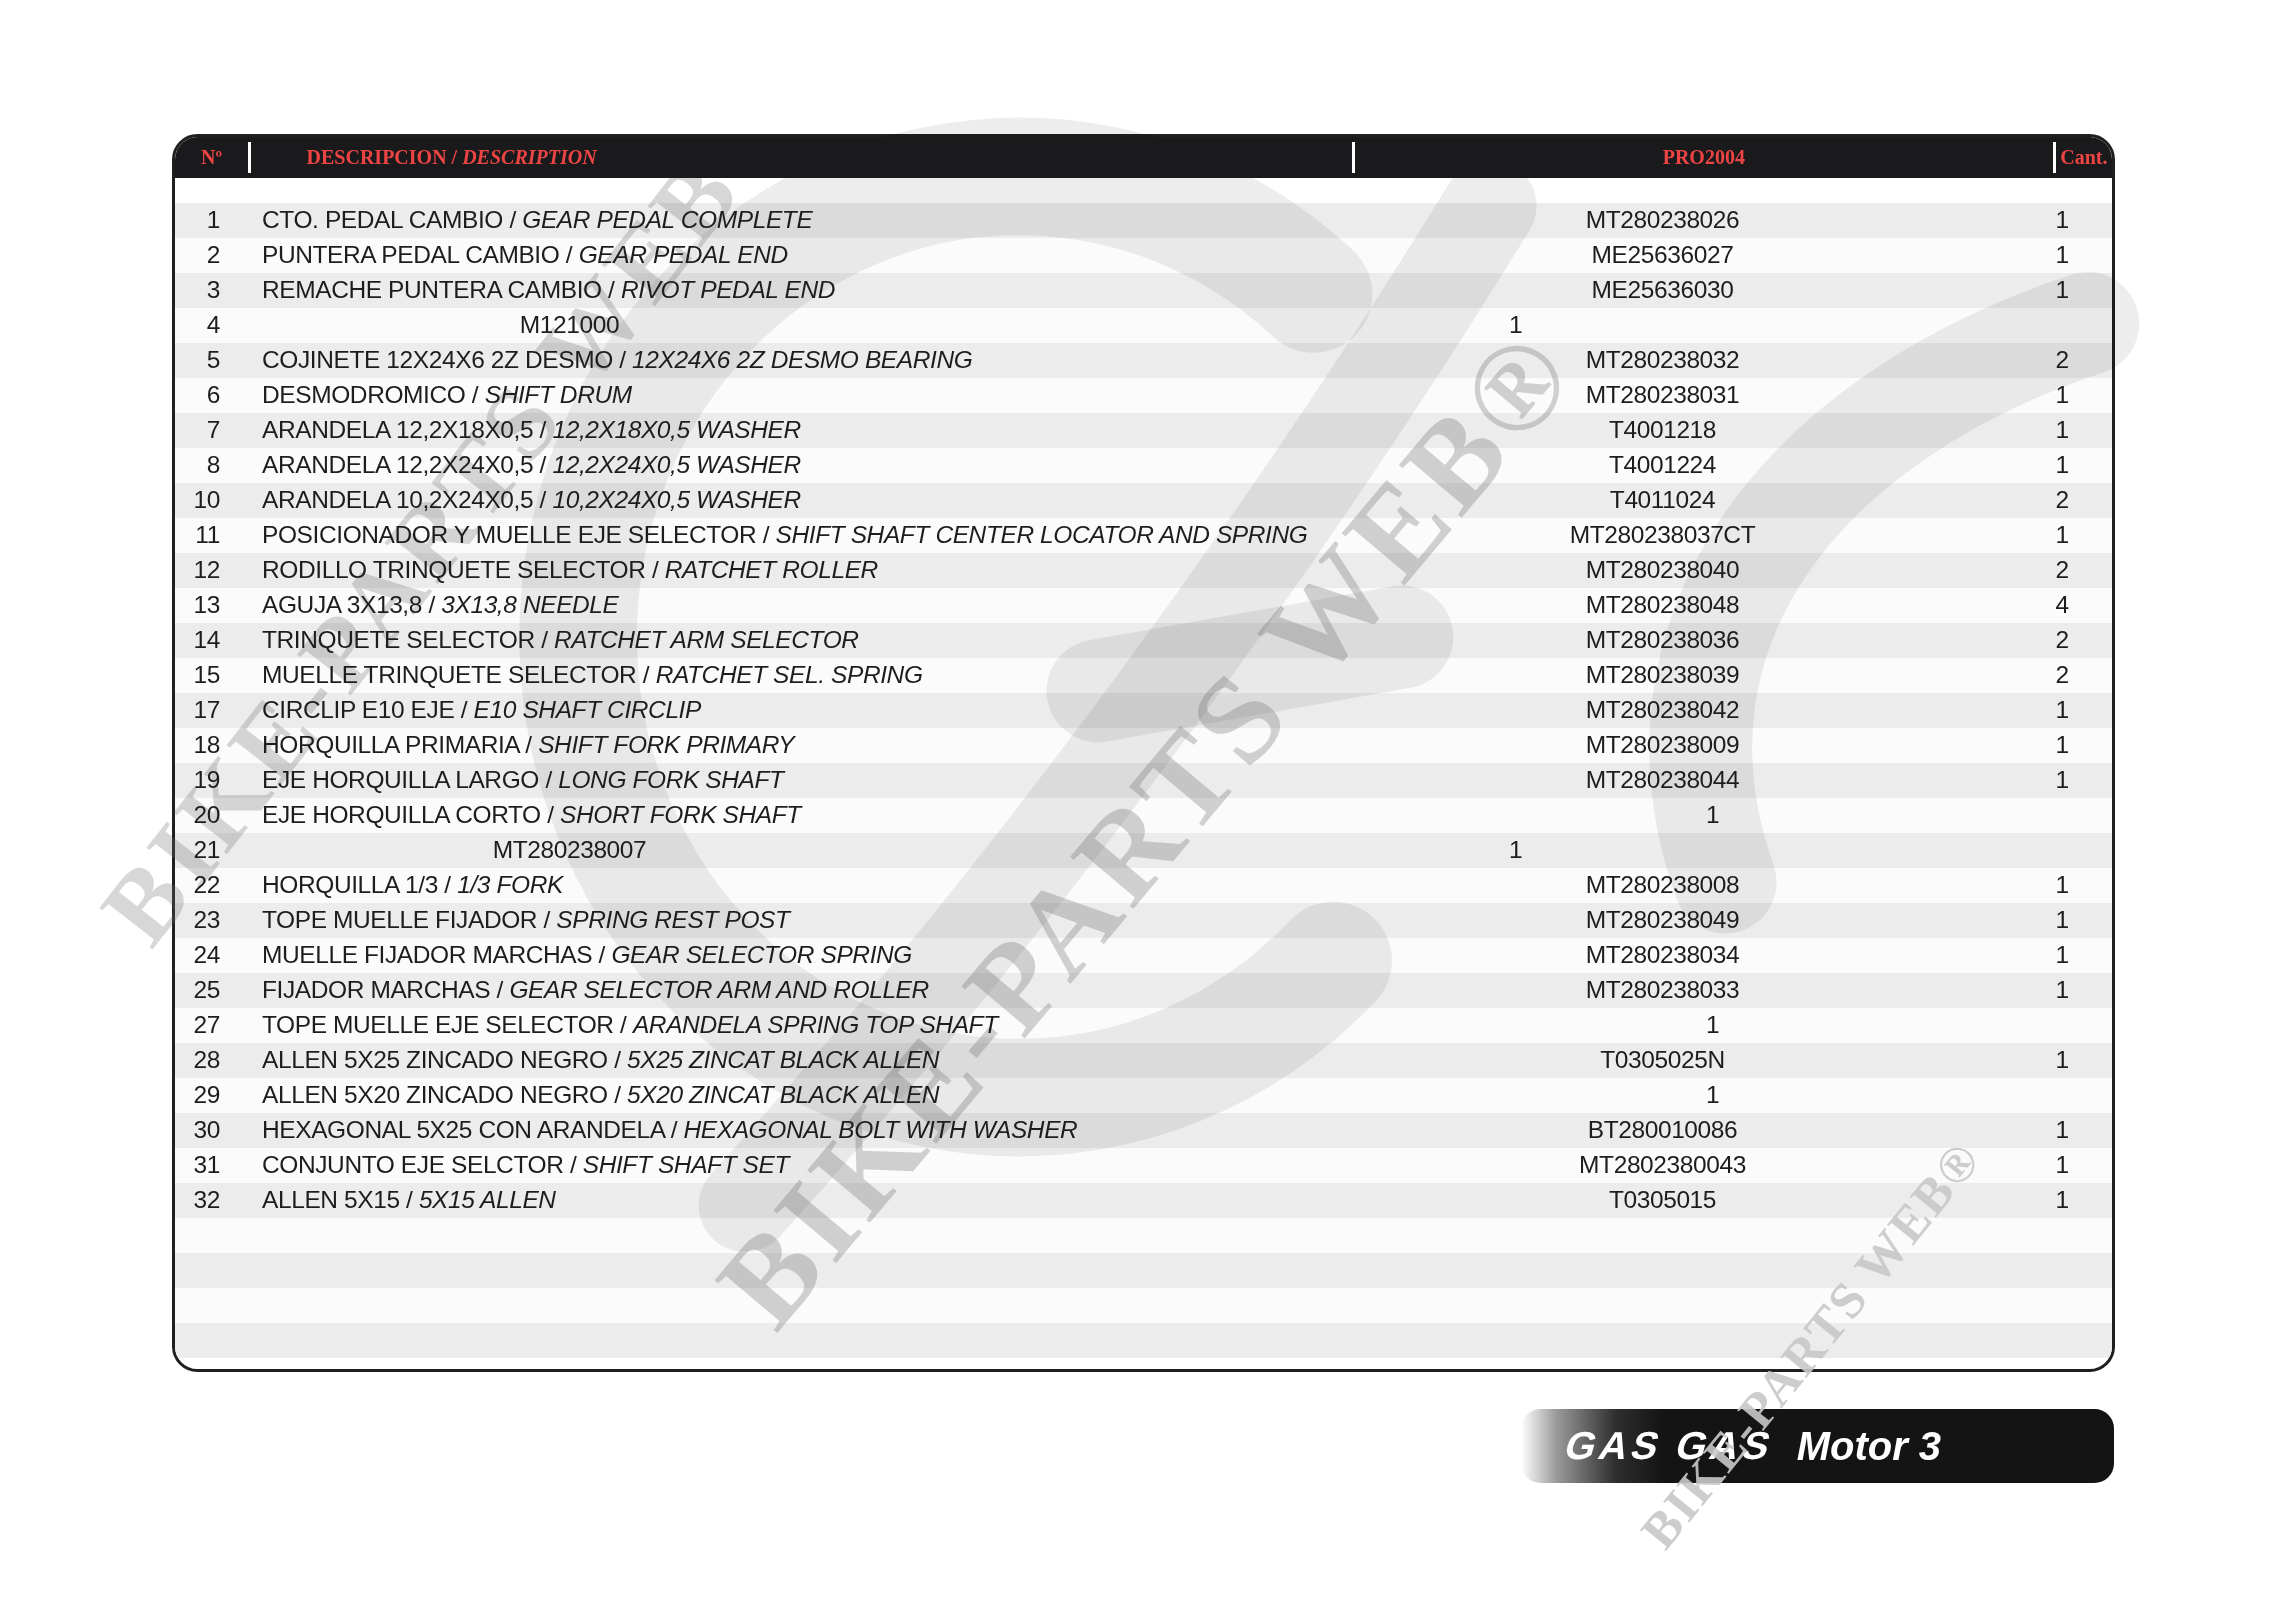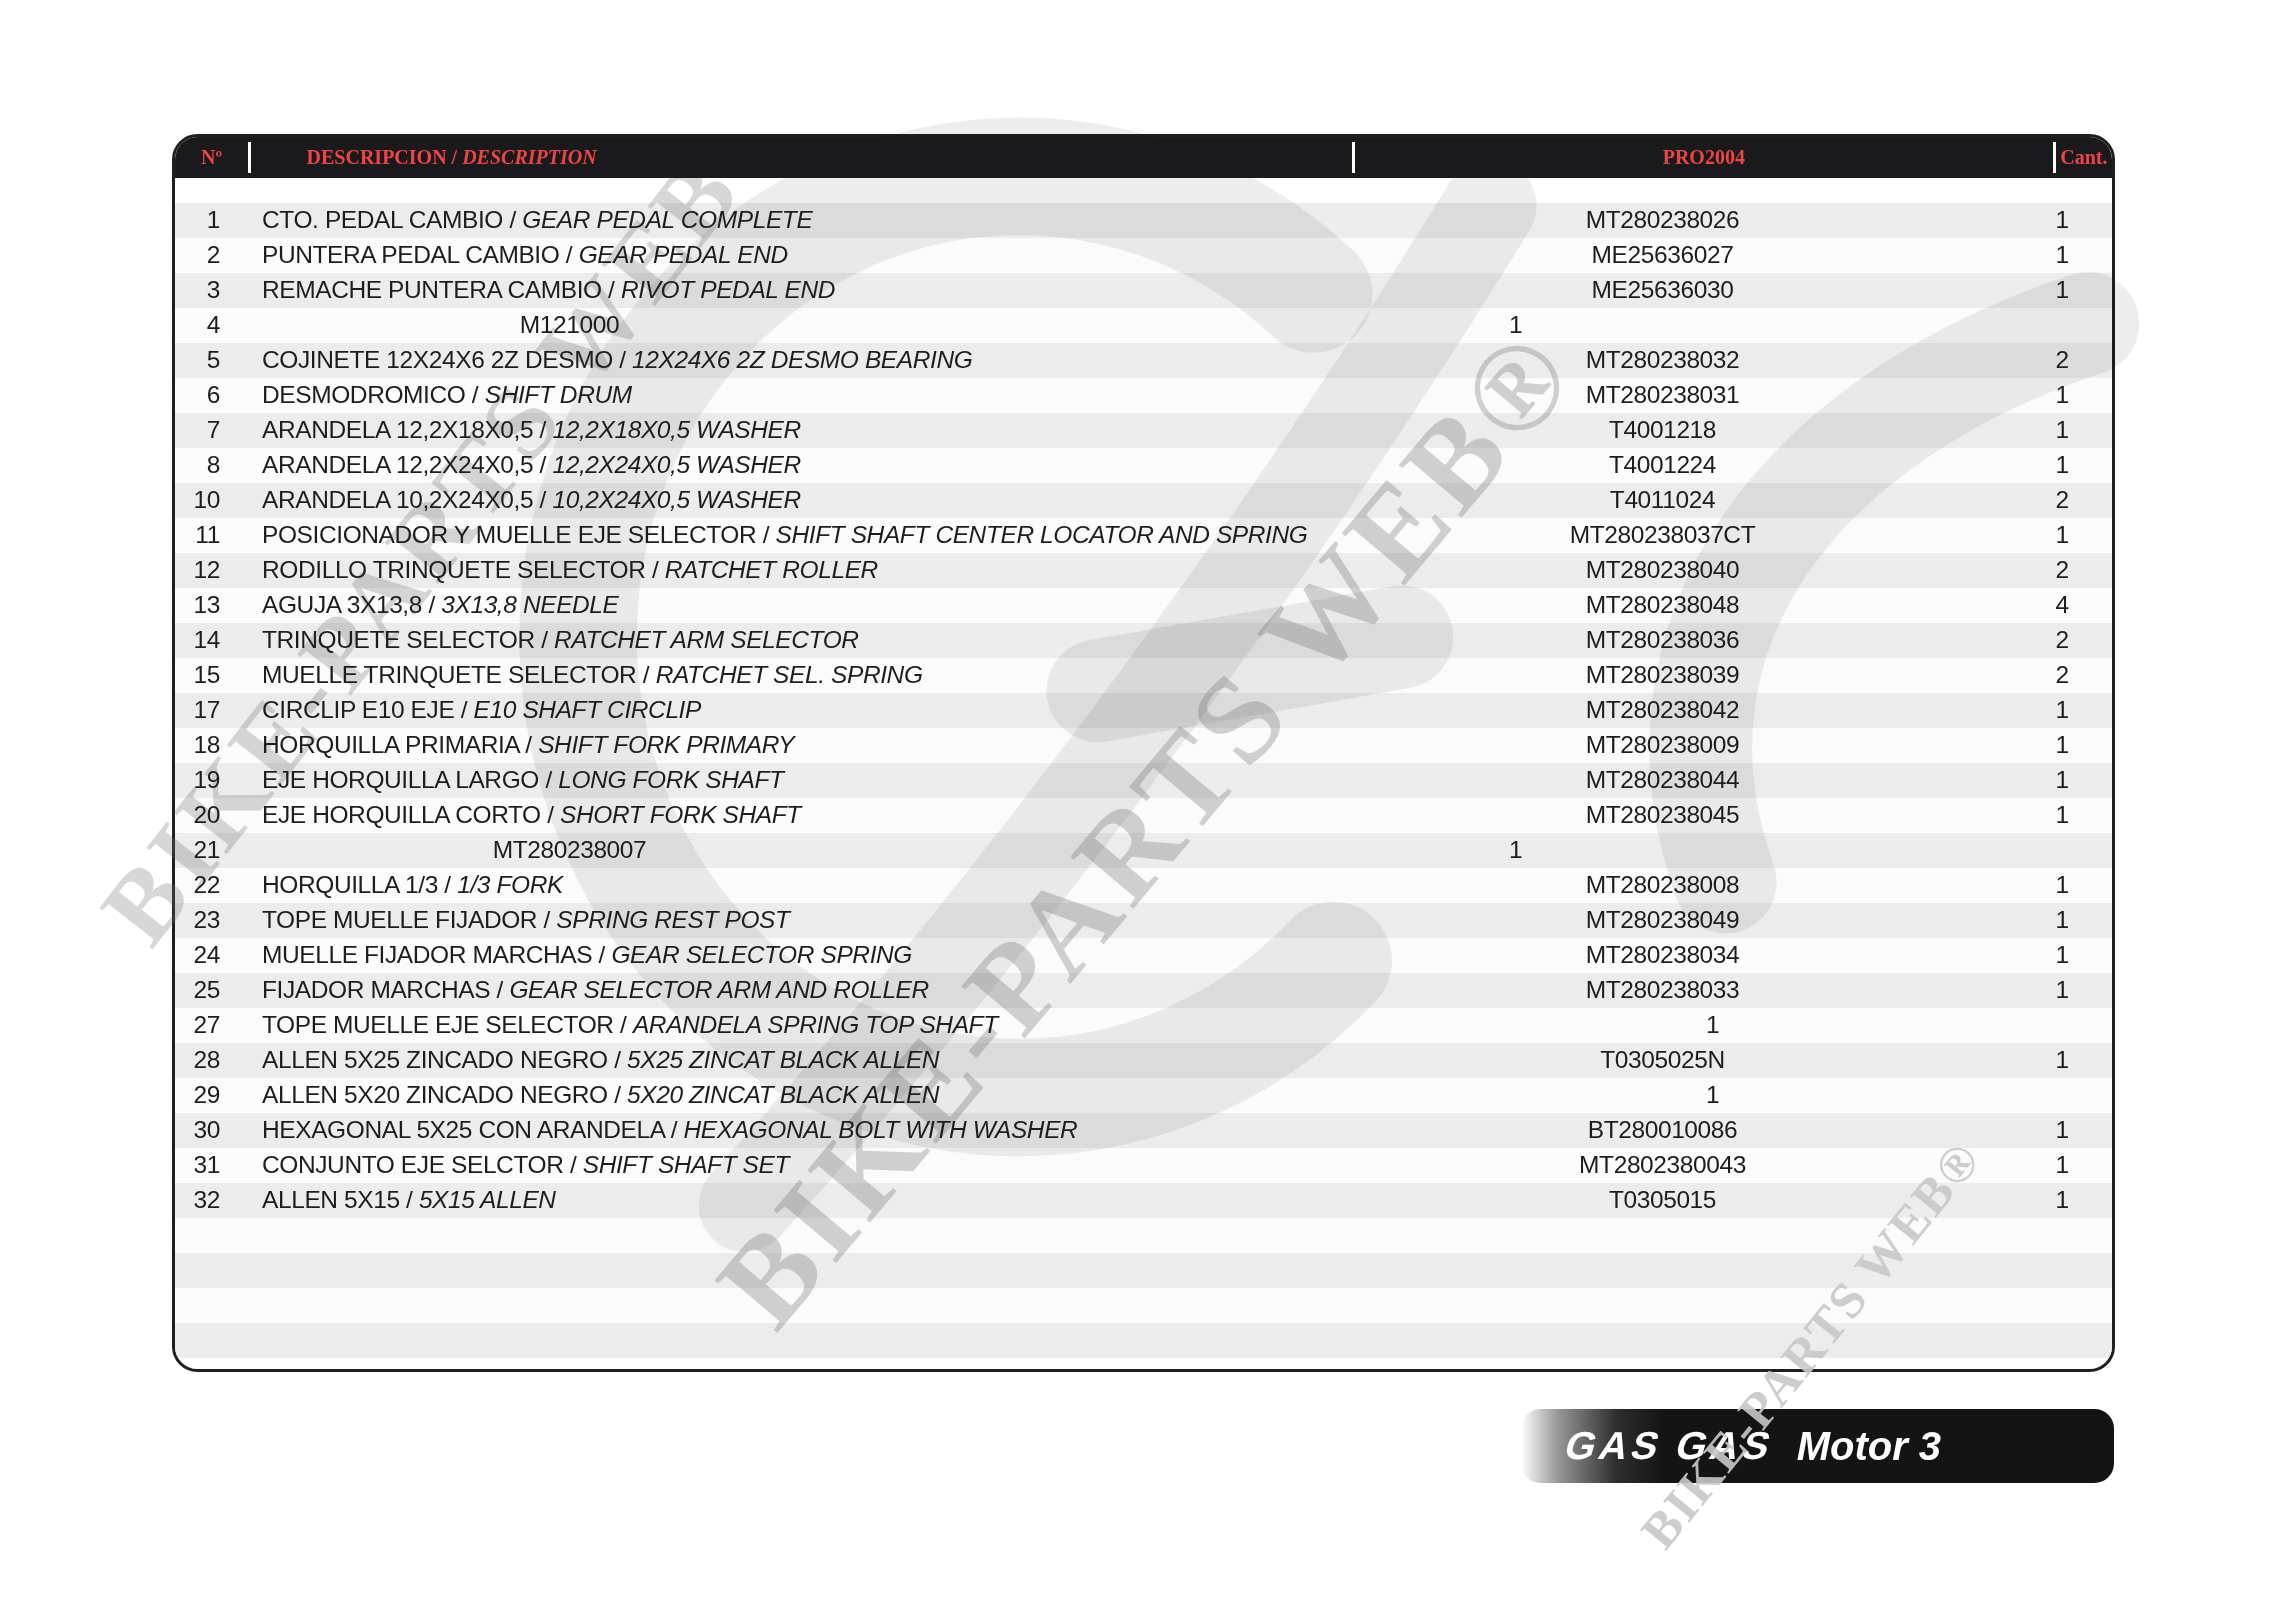--- a/index.html
+++ b/index.html
@@ -213,21 +213,20 @@
   <div class="row">
     <div class="cell c-num">19</div>
     <div class="cell c-desc"><span class="es">EJE HORQUILLA LARGO</span><span class="sep"> / </span><span class="en">LONG FORK SHAFT</span></div>
     <div class="cell c-ref">MT280238044</div>
     <div class="cell c-qty">1</div>
   </div>
 
   <div class="row">
     <div class="cell c-num">20</div>
     <div class="cell c-desc"><span class="es">EJE HORQUILLA CORTO</span><span class="sep"> / </span><span class="en">SHORT FORK SHAFT</span></div>
-    <div class="cell c-ref">MT280238045</div>
     <div class="cell c-qty">1</div>
   </div>
 
   <div class="row">
     <div class="cell c-num">21</div>
     <div class="cell c-ref">MT280238007</div>
     <div class="cell c-qty">1</div>
   </div>
 
   <div class="row">

